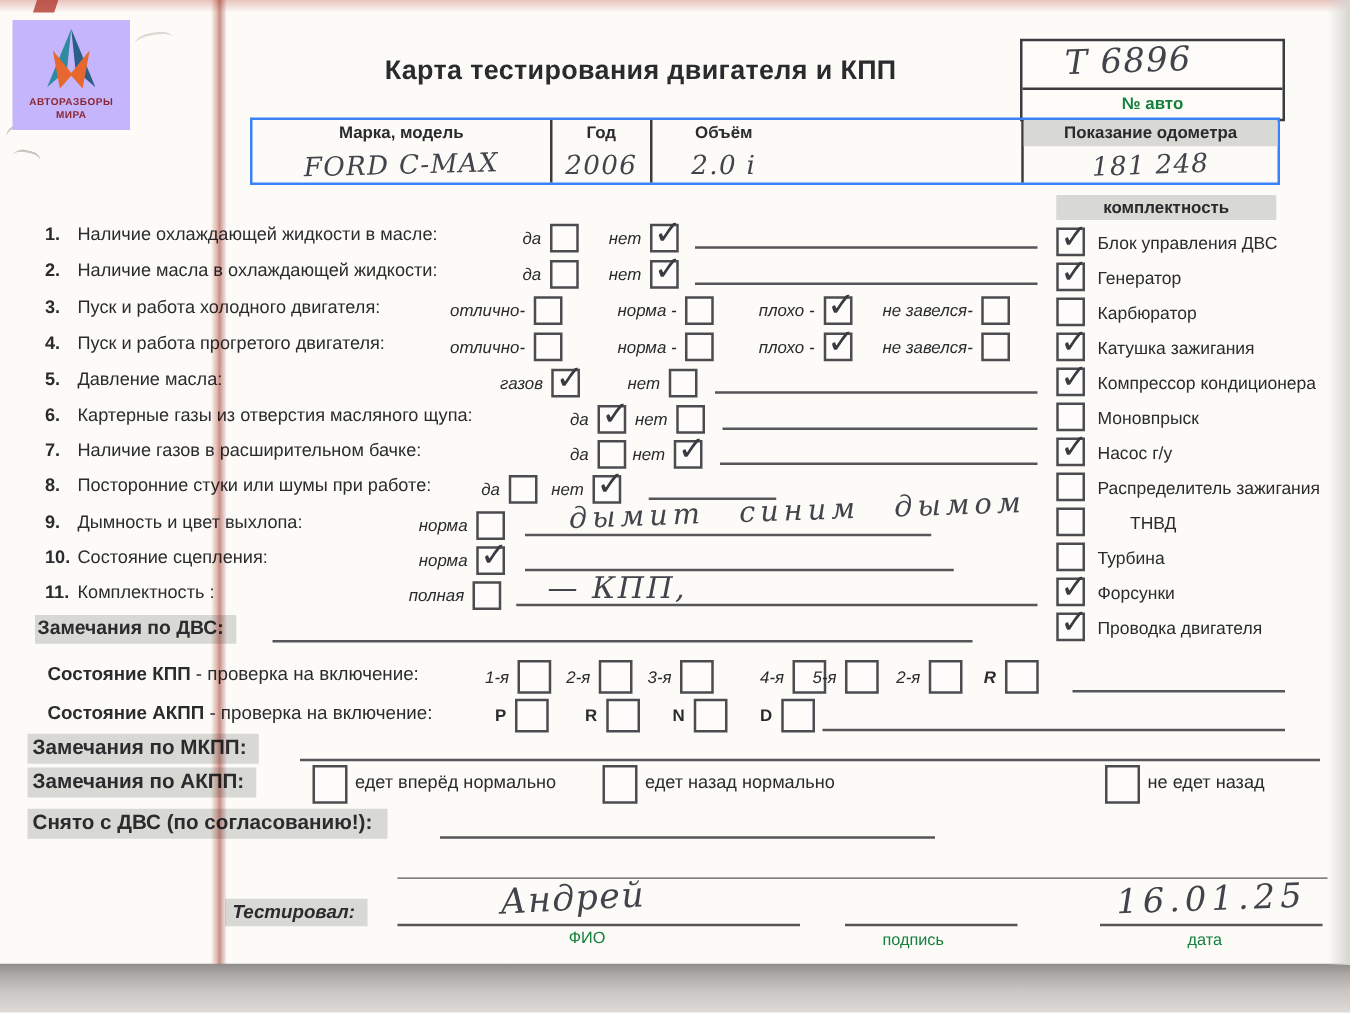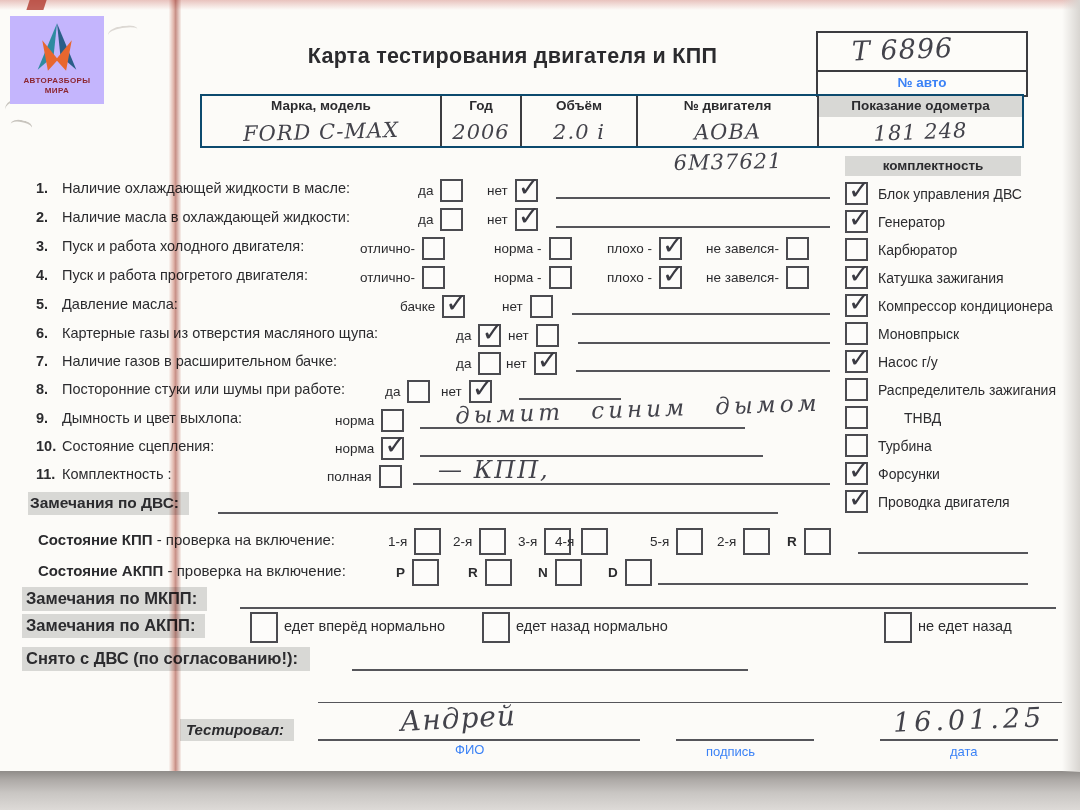--- a/index.html
+++ b/index.html
@@ -26,32 +26,32 @@
   
   .shade{background:#d8d8d5;}
   .title{position:absolute;left:225px;top:44px;width:575px;text-align:center;
          font-size:21.5px;font-weight:bold;letter-spacing:.3px;}
   
   .autobox{position:absolute;left:816px;top:31px;width:208px;height:62px;border:2px solid #3c3c40;background:#fdfcf9;}
   .autobox .val{position:absolute;left:0;top:0;width:100%;height:37px;padding-left:34px;box-sizing:border-box;font-size:27px;}
   .autobox .cap{position:absolute;left:0;top:37px;width:100%;height:23px;border-top:2px solid #3c3c40;
                 text-align:center;font-weight:bold;font-size:13.5px;line-height:22px;}
   
-  .vtable{position:absolute;left:200px;top:94px;width:824px;height:54px;border:2px solid #0c4a6e;box-sizing:border-box;}
+  .vtable{position:absolute;left:200px;top:94px;width:824px;height:54px;border:2px solid #3b82f6;box-sizing:border-box;}
   .vc{position:absolute;top:0;height:100%;border-left:2px solid #3c3c40;box-sizing:border-box;}
   .vh{position:absolute;left:0;top:0;width:100%;height:21px;text-align:center;font-weight:bold;font-size:13.5px;line-height:20px;}
   .vv{position:absolute;left:0;top:21px;width:100%;height:29px;text-align:center;font-size:21px;line-height:30px;}
   
   .hw{font-family:"DejaVu Serif",serif;font-style:italic;color:#43434b;letter-spacing:1px;}
   
   .qrow{position:absolute;left:0;width:842px;height:26px;}
   .qnum{position:absolute;left:36px;top:2px;font-weight:bold;font-size:14.5px;}
   .qlabel{position:absolute;left:62px;top:2px;font-size:14.5px;white-space:nowrap;}
   .opt{position:absolute;top:0;display:flex;align-items:center;gap:7px;height:24px;}
-  .opt .lbl{font-size:13.5px;white-space:nowrap;}
+  .opt .lbl{font-style:italic;font-size:13.5px;white-space:nowrap;}
   .box{width:19px;height:19px;border:2px solid #4b4b50;position:relative;flex:0 0 auto;background:rgba(255,255,255,0.35);}
   .box.checked::after{content:"✓";position:absolute;left:1px;top:-10px;font-size:27px;color:#3a3a42;
                       font-family:"DejaVu Sans",sans-serif;}
   .gbox{width:23px;height:23px;}
   .uline{position:absolute;height:1.6px;background:#55555a;}
   .note{position:absolute;font-size:23px;}
   
   .comp-title{position:absolute;left:845px;top:156px;width:176px;height:20px;text-align:center;
               font-weight:bold;font-size:13.5px;line-height:20px;}
   .comp-item{position:absolute;left:845px;display:flex;align-items:center;gap:10px;height:23px;}
@@ -62,21 +62,21 @@
   .gearrow{position:absolute;left:0;width:1060px;height:28px;}
   .gearrow .tb{position:absolute;left:38px;top:3px;font-weight:bold;font-size:15px;}
   .gearrow .tr{font-weight:normal;font-size:15px;}
   .sec-mkpp{left:22px;top:587px;font-size:16.5px;padding:2px 10px 3px 4px;}
   .sec-akpp{left:22px;top:614px;font-size:16.5px;padding:2px 10px 3px 4px;}
   .akpp-opt{position:absolute;display:flex;align-items:flex-start;gap:6px;height:30px;}
   .akpp-opt .box{width:24px;height:27px;}
   .akpp-opt .lbl{font-size:14.5px;white-space:nowrap;padding-top:6px;}
   .sec-rem{left:22px;top:647px;font-size:16.5px;padding:2px 12px 3px 4px;}
   .tested{position:absolute;left:180px;top:719px;font-weight:bold;font-style:italic;font-size:15px;padding:2px 10px 3px 6px;}
-  .cap{position:absolute;font-size:13px;color:#3b82f6;}
+  .cap{position:absolute;font-size:13px;color:#15803d;}
 </style>
 </head>
 <body>
 
 <div class="page">
 
   <div class="top-band"></div>
   <div class="red-dash"></div>
   <div class="scrib s1"></div>
   <div class="scrib s2"></div>
@@ -105,24 +105,20 @@
       <div class="vv hw" style="transform:rotate(-1.5deg);">FORD  C-MAX</div>
     </div>
     <div class="vc" style="left:238px;width:80px;">
       <div class="vh">Год</div>
       <div class="vv hw">2006</div>
     </div>
     <div class="vc" style="left:318px;width:116px;">
       <div class="vh">Объём</div>
       <div class="vv hw">2.0 i</div>
     </div>
-    <div class="vc" style="left:434px;width:181px;">
-      <div class="vh">№ двигателя</div>
-      <div class="vv hw" style="transform:rotate(-1deg);">AOBA  6M37621</div>
-    </div>
     <div class="vc" style="left:615px;width:205px;">
       <div class="vh shade">Показание одометра</div>
       <div class="vv hw" style="transform:rotate(-2deg);">181 248</div>
     </div>
   </div>
 
   <div class="comp-title shade">комплектность</div>
   <div class="comp-item" style="top:182px;">
       <span class="box checked"></span>
       <span class="lbl">Блок управления ДВС</span>
@@ -235,21 +231,21 @@
       </span>
     <span class="opt" style="left:706px;">
         <span class="lbl">не завелся-</span>
         <span class="box"></span>
       </span>
   </div>
   <div class="qrow" style="top:294px;">
     <span class="qnum">5.</span>
     <span class="qlabel">Давление масла:</span>
     <span class="opt" style="left:400px;">
-        <span class="lbl">бачке</span>
+        <span class="lbl">газов</span>
         <span class="box checked"></span>
       </span>
     <span class="opt" style="left:502px;">
         <span class="lbl">нет</span>
         <span class="box"></span>
       </span>
     <span class="uline" style="left:572px;top:19px;width:258px;"></span>
   </div>
   <div class="qrow" style="top:323px;">
     <span class="qnum">6.</span>
@@ -330,21 +326,21 @@
         <span class="box gbox"></span>
       </span>
     <span class="opt" style="left:453px;top:1px;">
         <span class="lbl">2-я</span>
         <span class="box gbox"></span>
       </span>
     <span class="opt" style="left:518px;top:1px;">
         <span class="lbl">3-я</span>
         <span class="box gbox"></span>
       </span>
-    <span class="opt" style="left:555px;top:1px;align-items:center;">
+    <span class="opt" style="left:608px;top:1px;align-items:center;">
         <span class="lbl">4-я</span>
         <span class="box gbox"></span>
       </span>
     <span class="opt" style="left:650px;top:1px;">
         <span class="lbl">5-я</span>
         <span class="box gbox"></span>
       </span>
     <span class="opt" style="left:717px;top:1px;">
         <span class="lbl">2-я</span>
         <span class="box gbox"></span>

